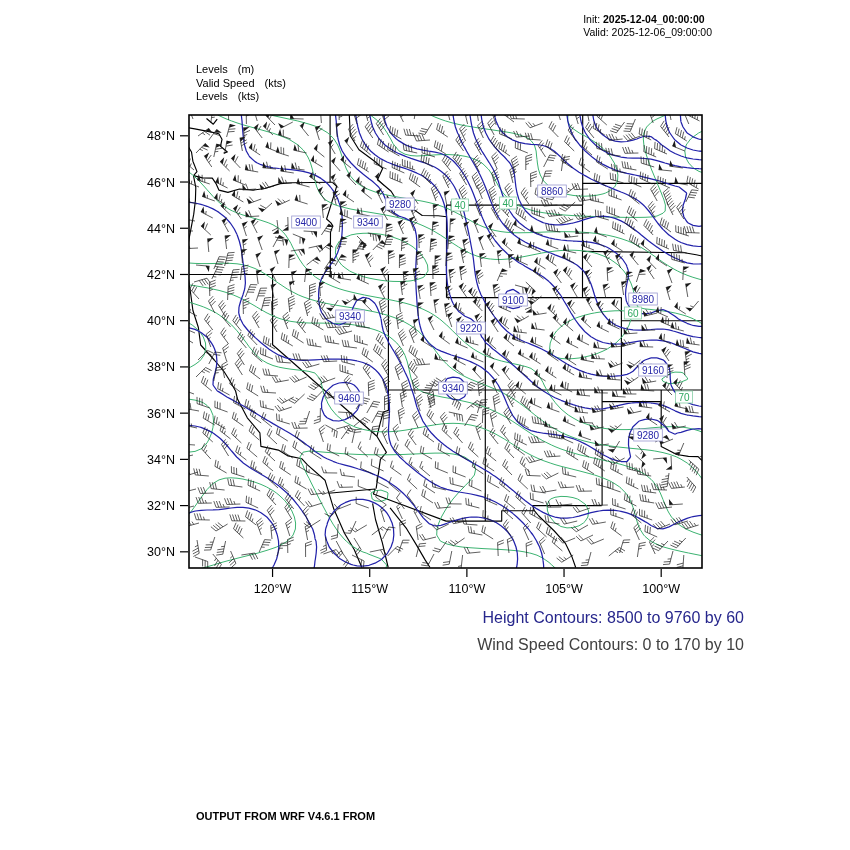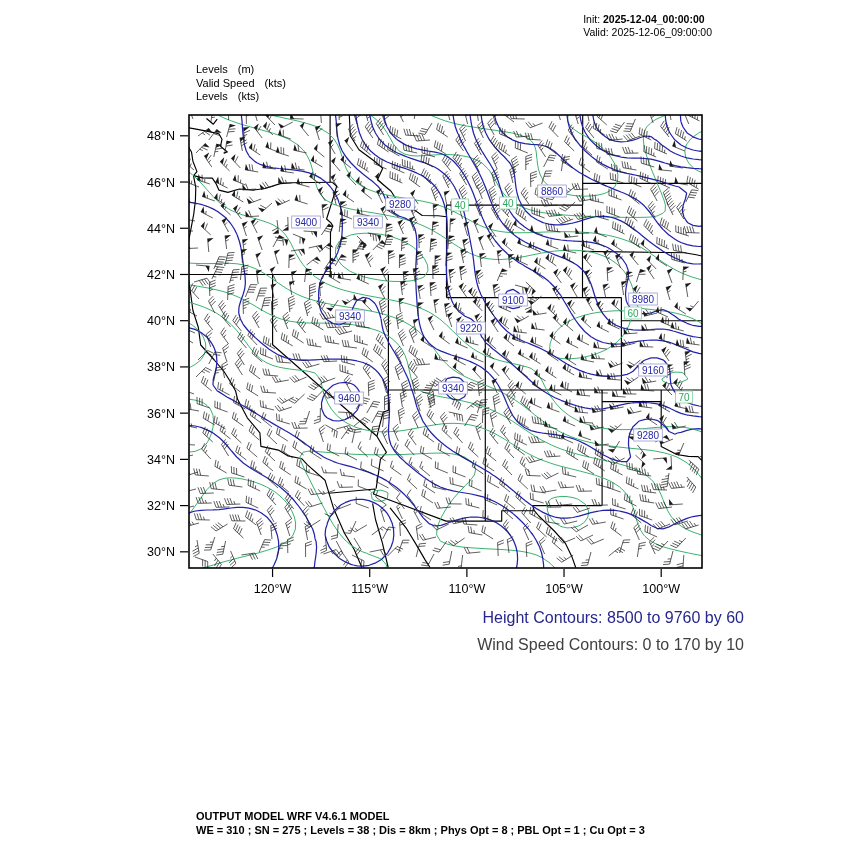--- a/index.html
+++ b/index.html
@@ -169,16 +169,15 @@
   <div class="legend">
     <div><span>Levels</span><span class="unit">(m)</span></div>
     <div><span>Valid Speed</span><span class="unit">(kts)</span></div>
     <div><span>Levels</span><span class="unit">(kts)</span></div>
   </div>
 
   <div class="note note-h">Height Contours: 8500 to 9760 by 60</div>
   <div class="note note-w">Wind Speed Contours: 0 to 170 by 10</div>
 
   <div class="footer">
-    <div>OUTPUT MODEL WRF V4.6.1 MODEL</div>
-    <div>WE = 310 ; SN = 275 ; Levels = 38 ; Dis = 8km ; Phys Opt = 8 ; PBL Opt = 1 ; Cu Opt = 3</div>
+    <div>OUTPUT FROM WRF V4.6.1 FROM</div>
   </div>
 </div>
 
 </body></html>

